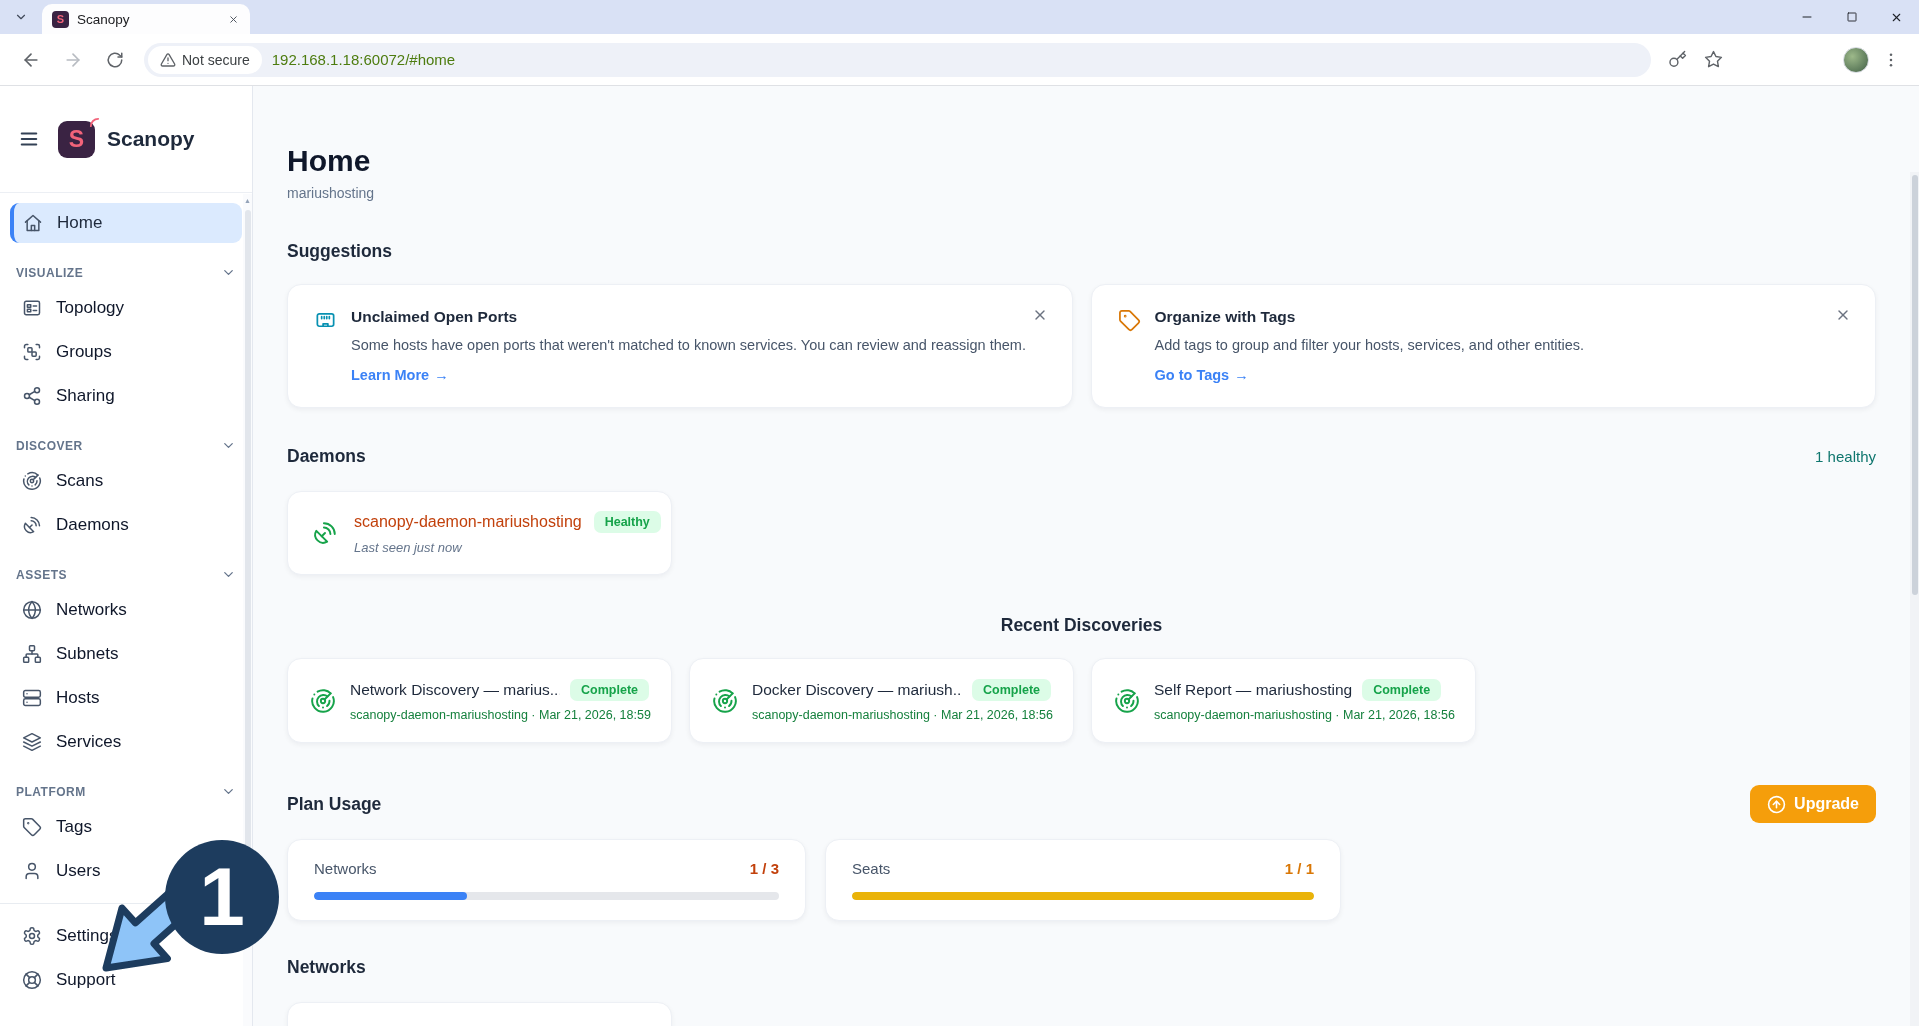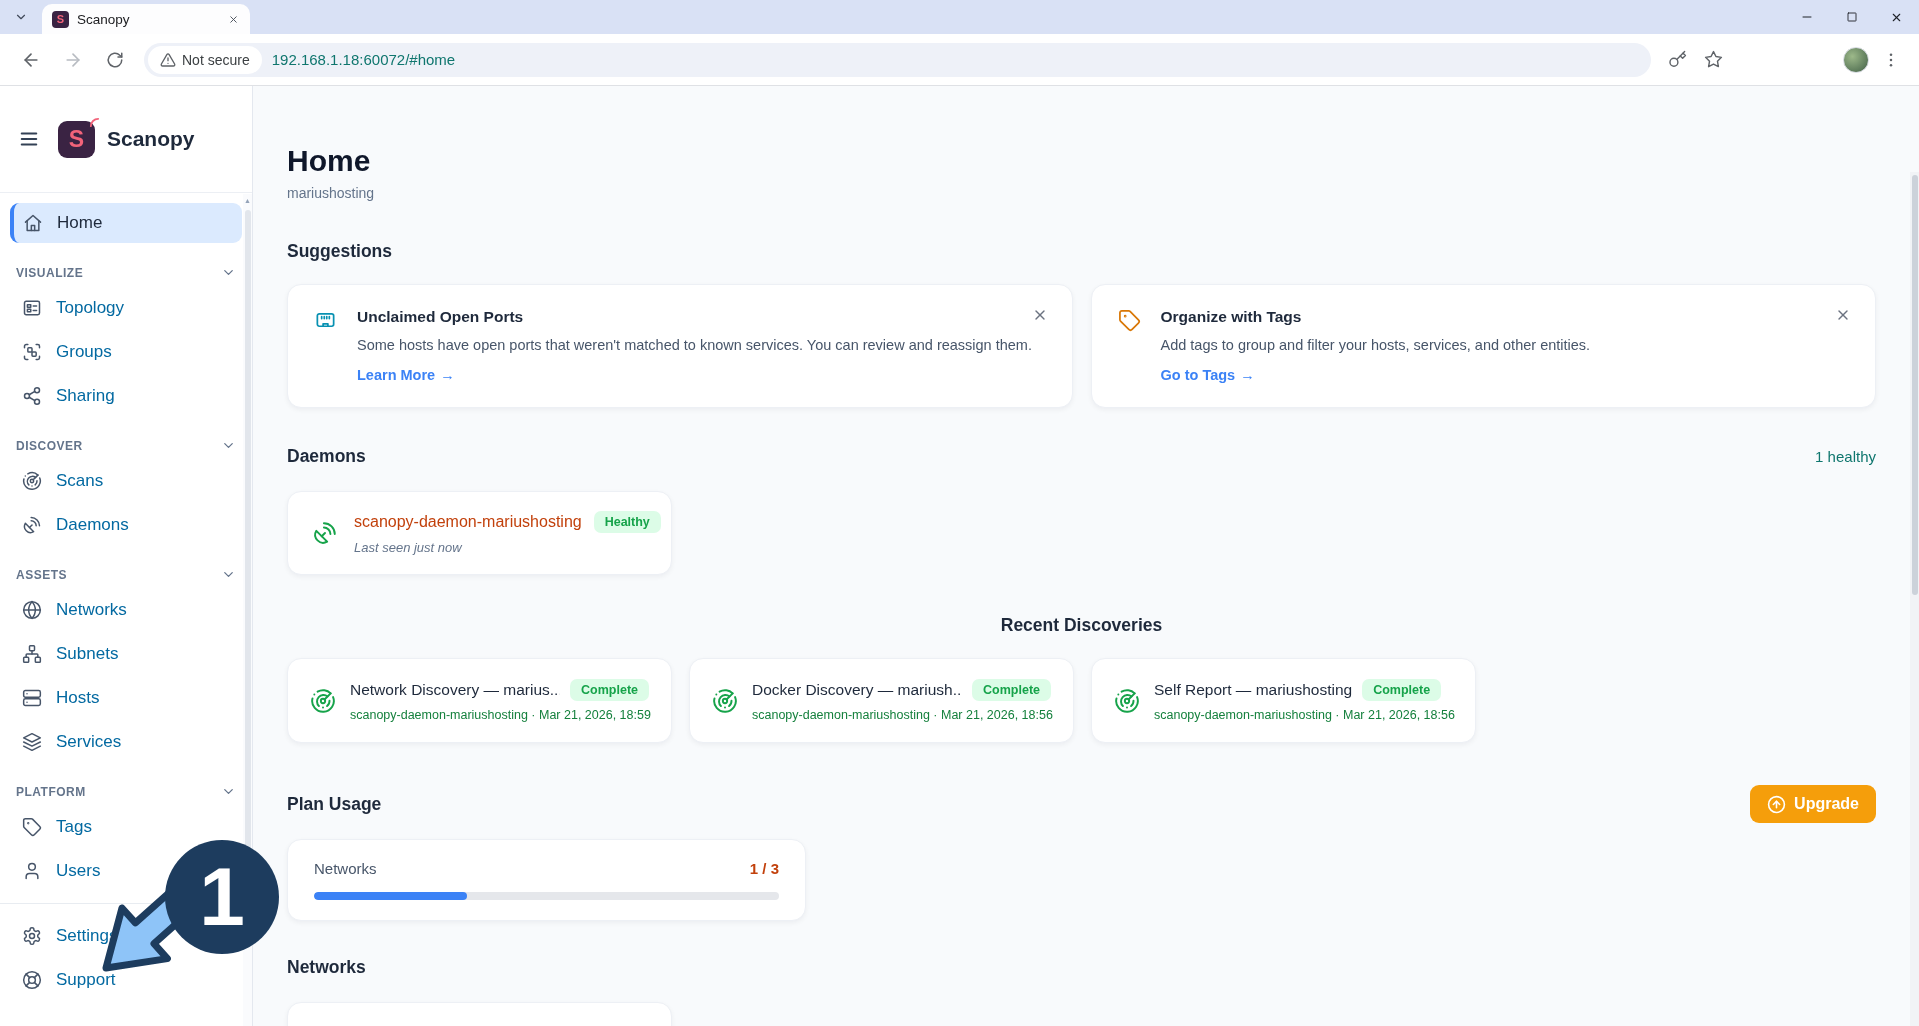--- a/index.html
+++ b/index.html
@@ -14,36 +14,36 @@
   .tab-close { width:18px; height:18px; border-radius:50%; display:flex; align-items:center; justify-content:center; color:#444a55; }
   .win-controls { position:absolute; right:0; top:0; height:34px; display:flex; }
   .win-btn { width:45px; height:34px; display:flex; align-items:center; justify-content:center; color:#1f2329; }
 
   .toolbar { height:52px; background:#ffffff; border-bottom:1px solid #dfe1e5; display:flex; align-items:center; padding:0 10px; }
   .nav-btn { width:34px; height:34px; border-radius:50%; display:flex; align-items:center; justify-content:center; color:#5f6368; margin:0 4px; flex:none; }
   .nav-btn.disabled { color:#b8bcc2; }
   .omnibox { flex:1; height:34px; background:#eef1f8; border-radius:17px; display:flex; align-items:center; padding:0 14px 0 4px; margin:0 8px; min-width:0; }
   .sec-chip { height:28px; background:#ffffff; border-radius:14px; display:flex; align-items:center; gap:6px; padding:0 12px; color:#3c4043; font-size:14px; font-weight:500; flex:none; }
   .sec-chip svg { color:#5f6368; }
-  .url { font-size:15px; color:#0f766e; margin-left:10px; white-space:nowrap; }
+  .url { font-size:15px; color:#4d7c0f; margin-left:10px; white-space:nowrap; }
   .tool-icon { width:30px; height:30px; display:flex; align-items:center; justify-content:center; color:#5f6368; flex:none; margin:0 3px; }
   .spacer-ext { width:108px; flex:none; }
   .avatar { width:26px; height:26px; border-radius:50%; background:radial-gradient(circle at 35% 35%, #9db98a, #5c7a5a 70%, #3c5240); flex:none; margin:0 4px; border:1px solid #d7dbe2; }
 
   
   .app { display:flex; height:940px; position:relative; }
   .sidebar { width:253px; background:#ffffff; border-right:1px solid #e4e8ef; position:relative; flex:none; }
   .sb-header { height:107px; display:flex; align-items:center; padding:0 14px 0 12px; border-bottom:1px solid #eceff4; gap:12px; }
   .hamburger { width:34px; height:34px; display:flex; align-items:center; justify-content:center; color:#334155; flex:none; }
   .logo { width:37px; height:37px; border-radius:9px; background:#3a2343; color:#f2637a; font-size:23px; font-weight:bold; display:flex; align-items:center; justify-content:center; position:relative; flex:none; }
   .logo svg.arc { position:absolute; top:-4px; right:-5px; color:#f2637a; }
   .brand { font-size:21px; font-weight:bold; color:#1e293b; }
 
   nav { padding:10px 10px 0 10px; }
-  .nav-item { height:40px; display:flex; align-items:center; gap:14px; padding:0 12px; border-radius:9px; color:#0369a1; font-size:17px; margin-bottom:4px; }
+  .nav-item { height:40px; display:flex; align-items:center; gap:14px; padding:0 12px; border-radius:9px; color:#0f172a; font-size:17px; margin-bottom:4px; }
   .nav-item svg { color:#475569; flex:none; }
   .nav-item.active { background:#dbeafe; border-left:4px solid #3b82f6; padding-left:9px; color:#1e293b; font-weight:500; }
   .nav-sec-head { display:flex; align-items:center; justify-content:space-between; margin:22px 6px 8px 6px; }
   .nav-sec-label { font-size:12px; font-weight:bold; letter-spacing:.5px; color:#64748b; }
   .nav-sec-head svg { color:#64748b; }
   .nav-divider { border:none; border-top:1px solid #e8ecf1; margin:12px -10px 12px -10px; }
 
   .sb-scrollbar { position:absolute; top:108px; bottom:0; right:0; width:9px; background:#fafbfd; }
   .sb-scroll-up { position:absolute; top:2px; left:0; width:9px; height:10px; color:#94a3b8; font-size:7px; text-align:center; line-height:10px; }
   .sb-thumb { position:absolute; top:16px; left:1.5px; width:6px; height:80%; background:#e2e6ec; border-radius:3px; }
@@ -51,21 +51,21 @@
   main { flex:1; padding:58px 43px 0 34px; overflow:hidden; position:relative; }
   .page-title { font-size:30px; font-weight:bold; color:#0f172a; margin-bottom:7px; }
   .page-sub { font-size:14px; color:#64748b; margin-bottom:40px; }
   .h-sec { font-size:17.5px; font-weight:600; color:#1e293b; }
 
   .card { background:#ffffff; border:1px solid #edf0f5; border-radius:14px; box-shadow:0 2px 5px rgba(15,23,42,.05); }
 
   
   .sugg-head { margin-bottom:22px; }
   .sugg-grid { display:grid; grid-template-columns:1fr 1fr; gap:18px; margin-bottom:38px; }
-  .sugg-card { padding:23px 26px; position:relative; display:flex; gap:20px; }
+  .sugg-card { padding:23px 26px; position:relative; display:flex; gap:14px; }
   .sugg-icon { flex:none; margin-top:1px; }
   .sugg-title { font-size:15.5px; font-weight:bold; color:#1e293b; margin-bottom:11px; }
   .sugg-body { font-size:14.5px; color:#475569; margin-bottom:13px; }
   .sugg-link { font-size:14.5px; font-weight:600; color:#3b82f6; display:inline-flex; gap:5px; align-items:center; }
   .card-x { position:absolute; top:20px; right:22px; color:#6b7280; width:20px; height:20px; display:flex; align-items:center; justify-content:center; }
 
   
   .row-between { display:flex; align-items:center; justify-content:space-between; }
   .daemon-head { margin-bottom:24px; }
   .healthy-sum { font-size:15px; color:#0f766e; }
@@ -541,20 +541,29 @@
     <div class="plan-grid">
       <div class="card meter-card">
         <div class="meter-top">
           <span class="meter-label">Networks</span>
           <span class="meter-value" style="color:#c2410c">1 / 3</span>
         </div>
         <div class="meter-track">
           <div class="meter-fill" style="width:33%;background:#3b82f6"></div>
         </div>
       </div>
+      <div class="card meter-card">
+        <div class="meter-top">
+          <span class="meter-label">Seats</span>
+          <span class="meter-value" style="color:#d97706">1 / 1</span>
+        </div>
+        <div class="meter-track">
+          <div class="meter-fill" style="width:100%;background:#eab308"></div>
+        </div>
+      </div>
     </div>
 
     <div class="h-sec net-head">Networks</div>
     <div class="card net-card">
       
       
     </div>
   </main>
 
   <div class="page-scrollbar">

